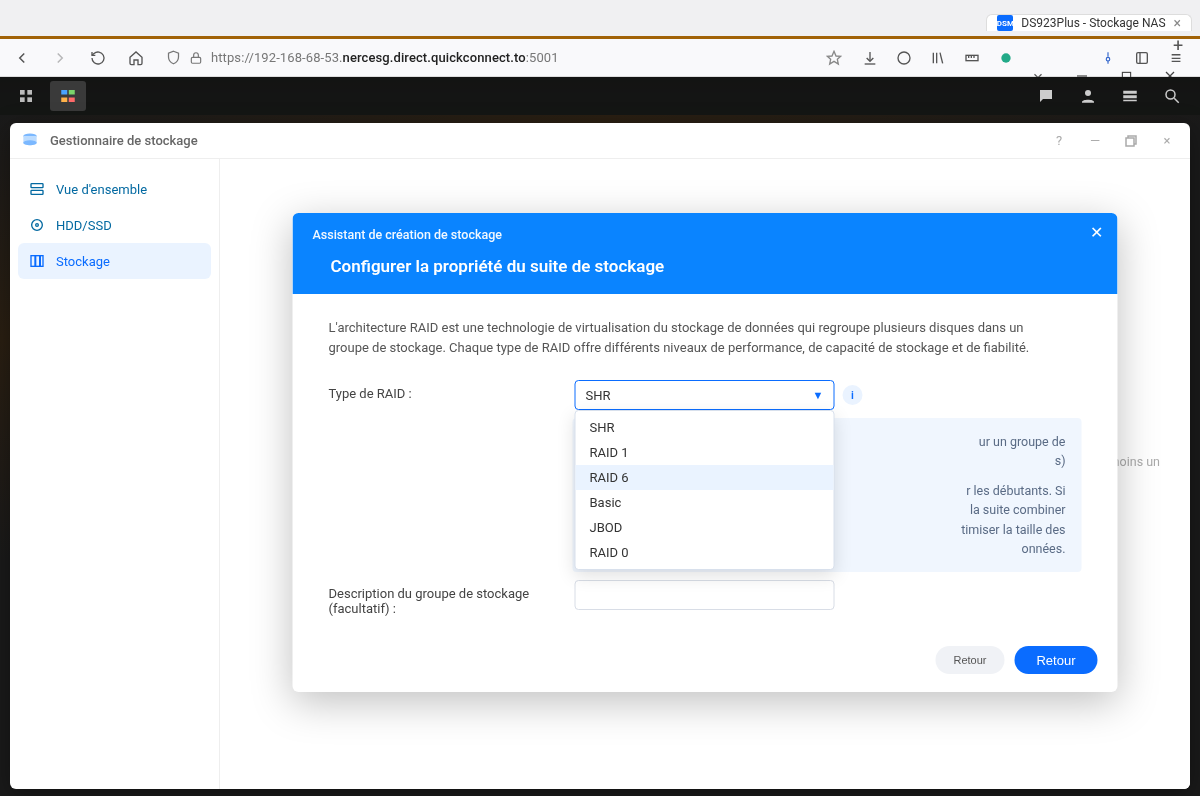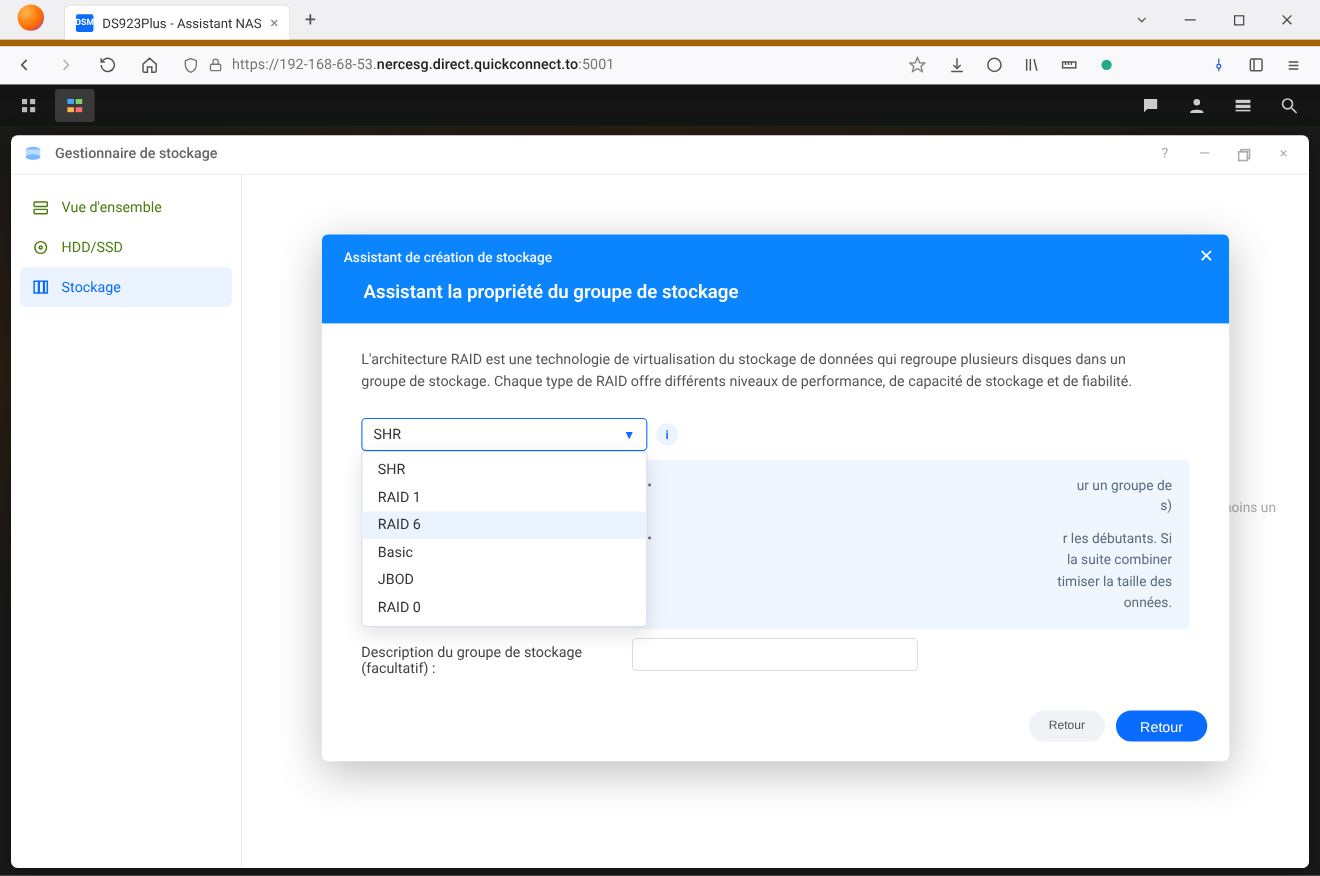--- a/index.html
+++ b/index.html
@@ -1,32 +1,32 @@
 <!DOCTYPE html>
 <html><head>
 <meta charset="utf-8">
 <style>
   * { box-sizing: border-box; margin: 0; padding: 0; }
   html, body { height: 100%; font-family: -apple-system, BlinkMacSystemFont, "Segoe UI", Roboto, Arial, sans-serif; font-size: 13px; color: #333; }
   body { background: #f0f0f0; overflow: hidden; }
 
   
   .browser-chrome { background: #f0f0f2; border-bottom: 1px solid #ddd; }
-  .tab-strip { display: flex; align-items: flex-start; height: 36px; padding: 4px 8px 0 4px; gap: 4px; }
+  .tab-strip { display: flex; align-items: flex-end; height: 36px; padding: 4px 8px 0 4px; gap: 4px; flex-direction: column; }
   .ff-logo { width: 24px; height: 24px; border-radius: 50%; background: radial-gradient(circle at 30% 30%, #ffb84d, #ff6a00 60%, #a21fec); margin: 0 14px 6px 12px; }
   .tab { display: flex; align-items: center; height: 32px; background: #fff; border-radius: 6px 6px 0 0; padding: 0 10px; gap: 8px; min-width: 200px; border: 1px solid #ddd; border-bottom: none; }
   .tab .favicon { width: 16px; height: 16px; background: #0a6cff; border-radius: 2px; display:flex; align-items:center; justify-content:center; color:#fff; font-size:8px; font-weight:bold;}
   .tab .title { flex: 1; font-size: 12px; color: #333; }
   .tab .close { color: #888; font-size: 14px; }
   .newtab { width: 28px; height: 28px; display:flex; align-items:center; justify-content:center; color:#555; font-size:18px; margin-bottom:2px;}
   .win-controls { margin-left: auto; display: flex; align-items: center; gap: 0; margin-bottom: 4px; }
   .win-controls .wc { width: 44px; height: 28px; display:flex; align-items:center; justify-content:center; color:#444; }
   .chevron-down-area { width: 44px; display:flex; align-items:center; justify-content:center; color:#555;}
 
-  .toolbar { display: flex; align-items: center; height: 40px; background: #f9f9fb; padding: 0 6px; gap: 6px; border-top:6px solid #a16207;}
+  .toolbar { display: flex; align-items: center; height: 40px; background: #f9f9fb; padding: 0 6px; gap: 6px; border-top:3px solid #a16207;}
   .toolbar .btn { width: 32px; height: 32px; display:flex; align-items:center; justify-content:center; color:#555; border-radius:4px;}
   .urlbar { flex: 1; height: 30px; display: flex; align-items: center; padding: 0 8px; gap: 8px; border-radius:4px; }
   .urlbar .url-text { flex: 1; font-size: 13px; color: #777; letter-spacing: .1px;}
   .urlbar .url-text b { color: #222; font-weight: 500; }
   .toolbar .right-icons { display: flex; align-items: center; gap: 6px; padding-right:4px;}
   .toolbar .right-icons .ic { width: 28px; height: 28px; display:flex; align-items:center; justify-content:center; }
   .ic.dot1 { color:#555;}
   .ic.canvas { color:#555;}
   .ic.green { color:#2a8; }
   .ic.key { color:#36c;}
@@ -46,21 +46,21 @@
 
   
   .win { position: absolute; left: 10px; top: 8px; right: 10px; bottom: 8px; background: #fff; border-radius: 6px; box-shadow: 0 6px 24px rgba(0,0,0,.35); display:flex; flex-direction:column; overflow:hidden; }
   .win-titlebar { height: 36px; display:flex; align-items:center; padding:0 10px; gap:10px; border-bottom:1px solid #eee; }
   .win-titlebar .app-icon { width:20px; height:20px; }
   .win-titlebar .app-title { flex:1; font-size:13px; color:#666; font-weight:500;}
   .win-titlebar .wtb-btn { width:26px; height:26px; display:flex; align-items:center; justify-content:center; color:#aaa; }
 
   .win-body { flex:1; display:flex; min-height:0; }
   .sidebar { width:210px; border-right:1px solid #eee; padding:12px 8px; }
-  .sidebar-item { display:flex; align-items:center; gap:10px; height:36px; padding:0 10px; border-radius:6px; color:#4d7c0f; font-size:13px; }
+  .sidebar-item { display:flex; align-items:center; gap:10px; height:36px; padding:0 10px; border-radius:6px; color:#0369a1; font-size:13px; }
   .sidebar-item.active { background:#eaf3ff; color:#0a6cff; }
   .sidebar-item .si-icon { width:18px; height:18px; display:flex; align-items:center; justify-content:center; }
 
   .main { flex:1; position:relative; background:#fff; padding:20px; }
   .hint-behind { position:absolute; right:30px; top:295px; color:#aaa; font-size:12.5px;}
   
   .dialog { position:absolute; left:50%; top:54px; transform:translateX(-50%); width:825px; background:#fff; border-radius:6px; box-shadow:0 10px 40px rgba(0,0,0,.25); overflow:hidden; }
   .dialog-header { background:#0a84ff; color:#fff; padding:14px 20px 18px 20px; }
   .dialog-header .sub { font-size:12.5px; opacity:.95; font-weight:500;}
   .dialog-header .title { font-size:17px; font-weight:600; margin-top:14px; padding-left:18px;}
@@ -93,21 +93,21 @@
   svg { display:block; }
 </style>
 </head>
 <body>
 
 <div class="browser-chrome">
   <div class="tab-strip">
     <div class="ff-logo"></div>
     <div class="tab">
       <span class="favicon">DSM</span>
-      <span class="title">DS923Plus - Assistant NAS</span>
+      <span class="title">DS923Plus - Stockage NAS</span>
       <span class="close">×</span>
     </div>
     <div class="newtab">+</div>
     <div class="win-controls">
       <div class="chevron-down-area">
         <svg width="14" height="14" viewBox="0 0 24 24" fill="none" stroke="currentColor" stroke-width="2">
             <polyline points="6 9 12 15 18 9"></polyline>
           </svg>
       </div>
       <div class="wc">
@@ -323,21 +323,21 @@
               </span>
             <span>Stockage</span>
           </div>
         </div>
         <div class="main">
           <div class="hint-behind">uillez créer au moins un</div>
 
           <div class="dialog">
             <div class="dialog-header">
               <div class="sub">Assistant de création de stockage</div>
-              <div class="title">Assistant la propriété du groupe de stockage</div>
+              <div class="title">Configurer la propriété du suite de stockage</div>
               <div class="dialog-close">✕</div>
             </div>
             <div class="dialog-body">
               <div class="desc">L'architecture RAID est une technologie de virtualisation du stockage de données qui regroupe plusieurs disques dans un groupe de stockage. Chaque type de RAID offre différents niveaux de performance, de capacité de stockage et de fiabilité.</div>
 
               <div class="info-panel">
                 <div class="bullet-row">
                     <span>•</span>
                     <span style="text-align:right;flex:1">ur un groupe de</span>
                   </div>
@@ -345,20 +345,21 @@
                 <div class="bullet-row" style="margin-top:10px">
                     <span>•</span>
                     <span style="text-align:right;flex:1">r les débutants. Si</span>
                   </div>
                 <div style="text-align:right"> la suite combiner</div>
                 <div style="text-align:right">timiser la taille des</div>
                 <div style="text-align:right">onnées.</div>
               </div>
 
               <div class="form-row">
+                <div class="lbl">Type de RAID :</div>
                 <div class="ctrl">
                   <div style="display:flex;align-items:center">
                     <div class="select">
                       <span>SHR</span>
                       <span class="caret">▼</span>
                     </div>
                     <span class="info-chip">i</span>
                   </div>
                   <div class="dropdown" id="raid-dropdown">
                       <div class="opt">SHR</div>

